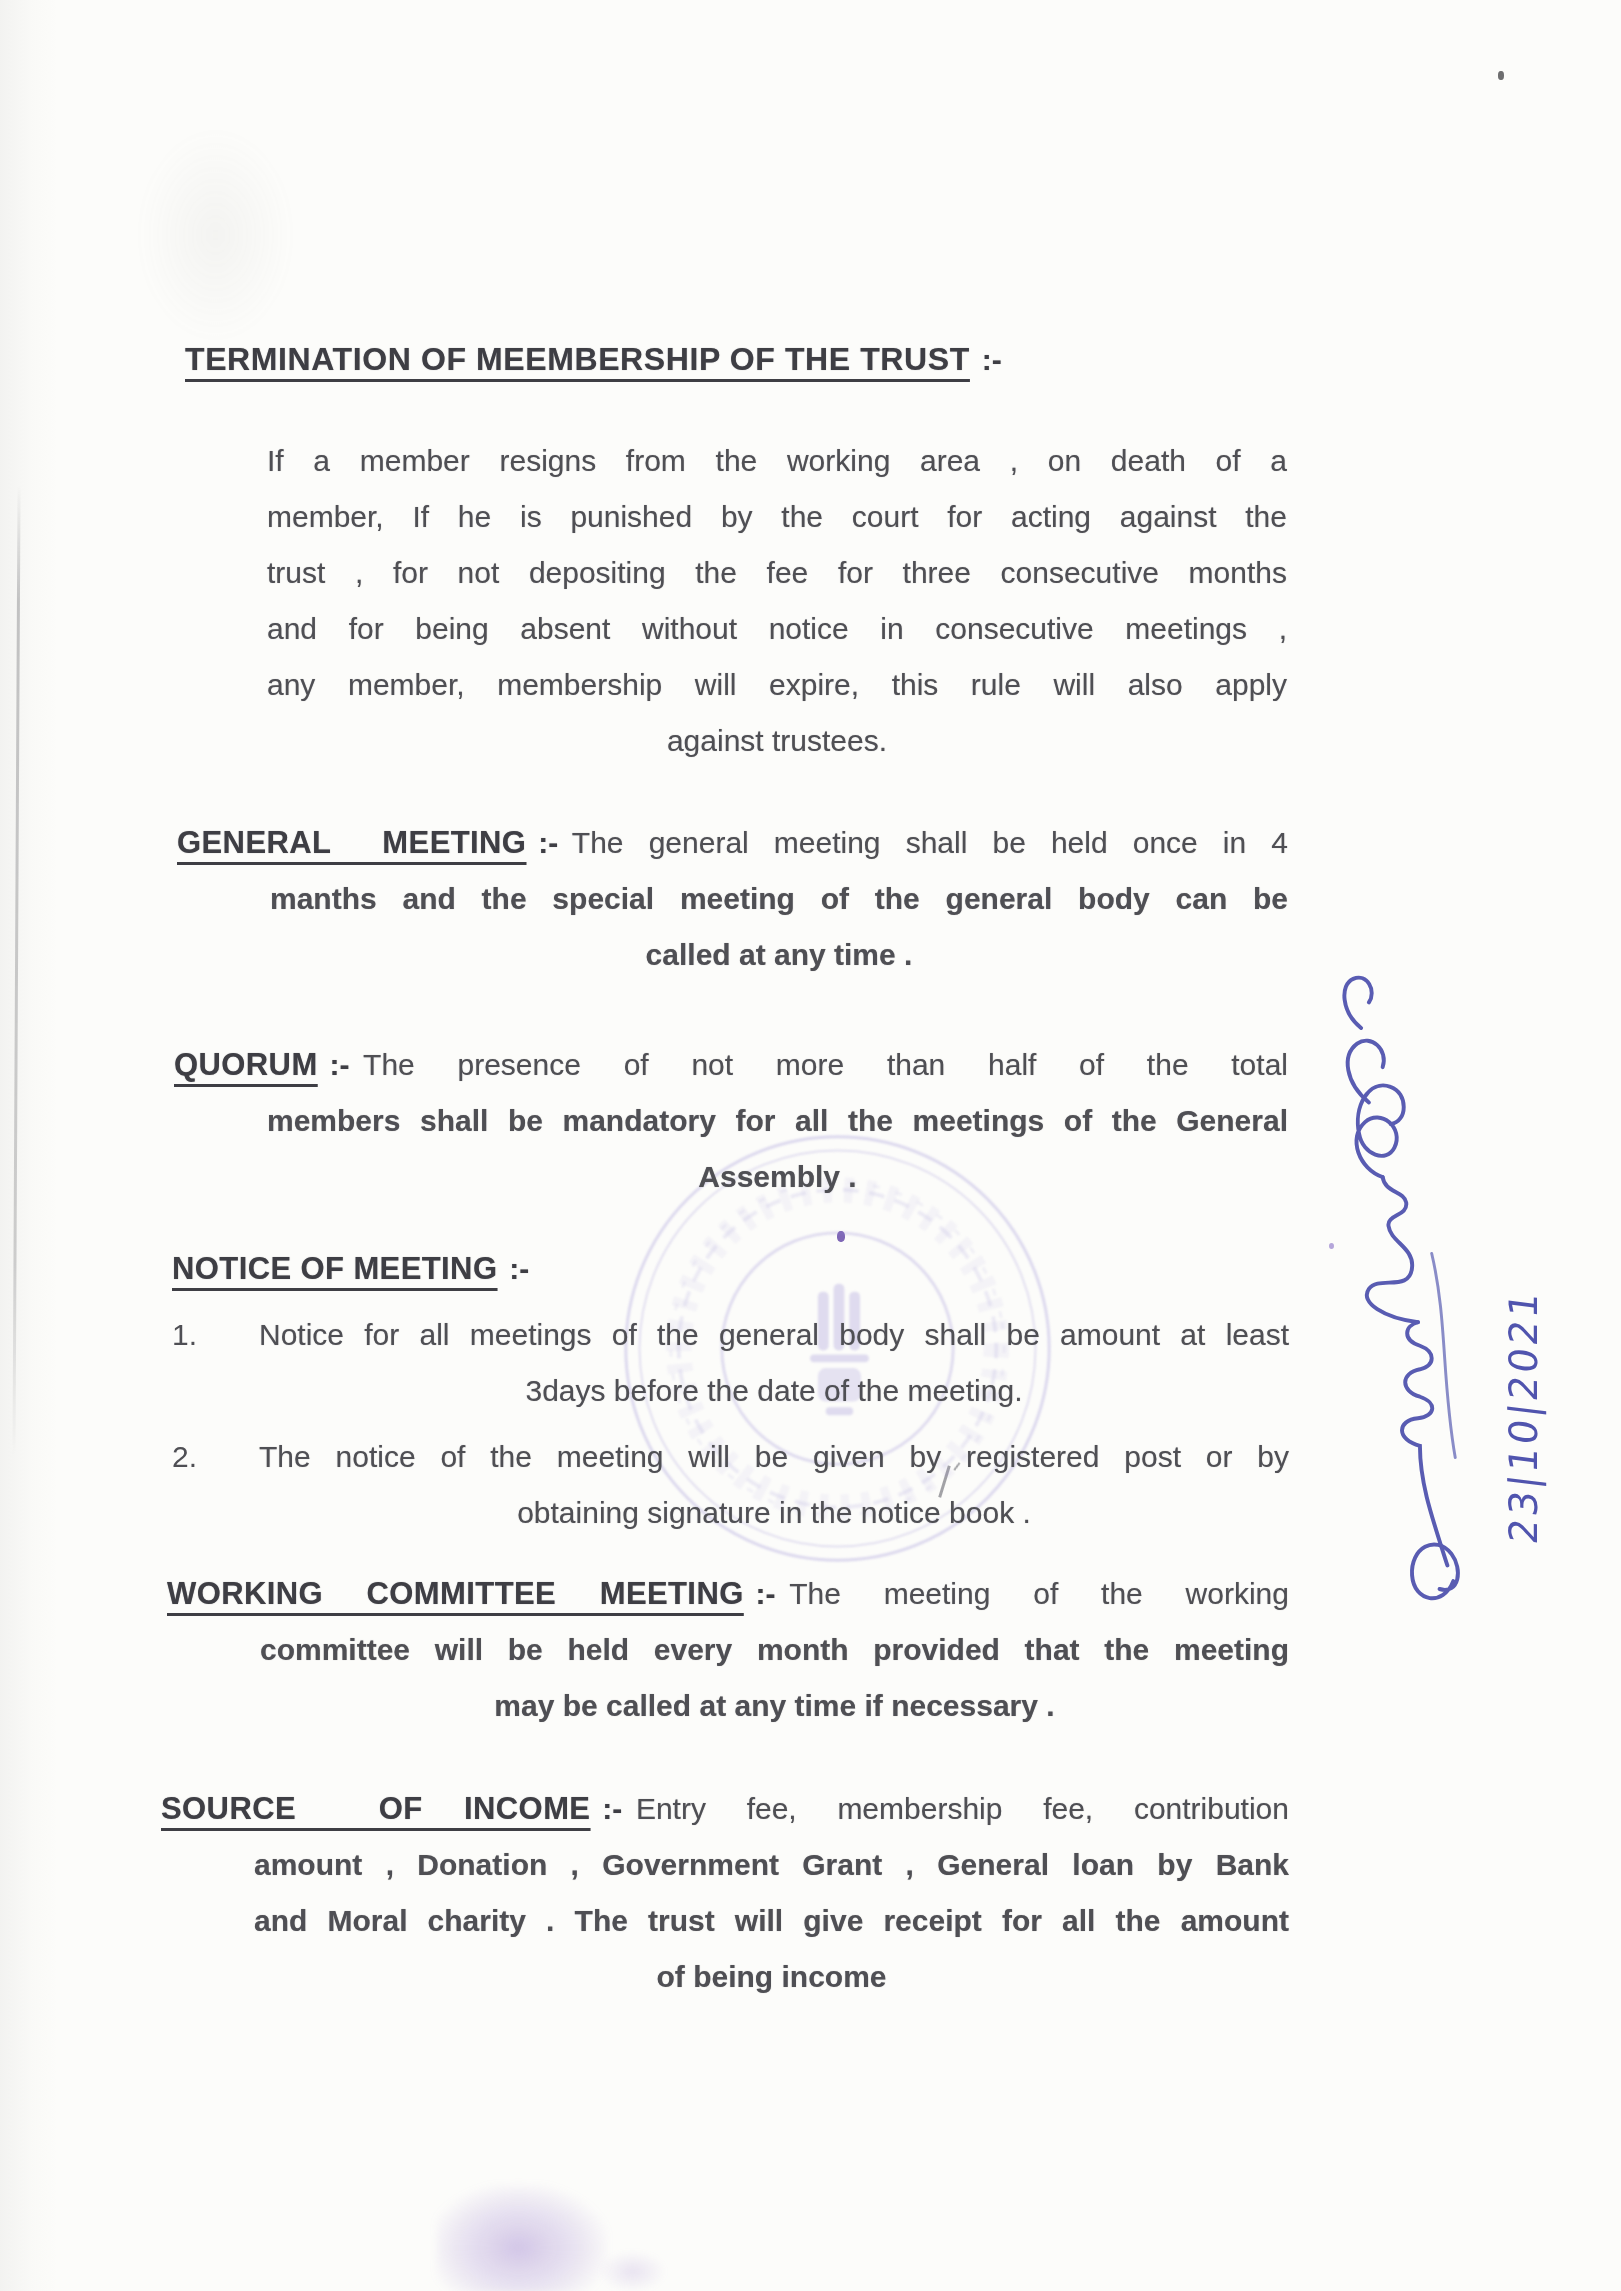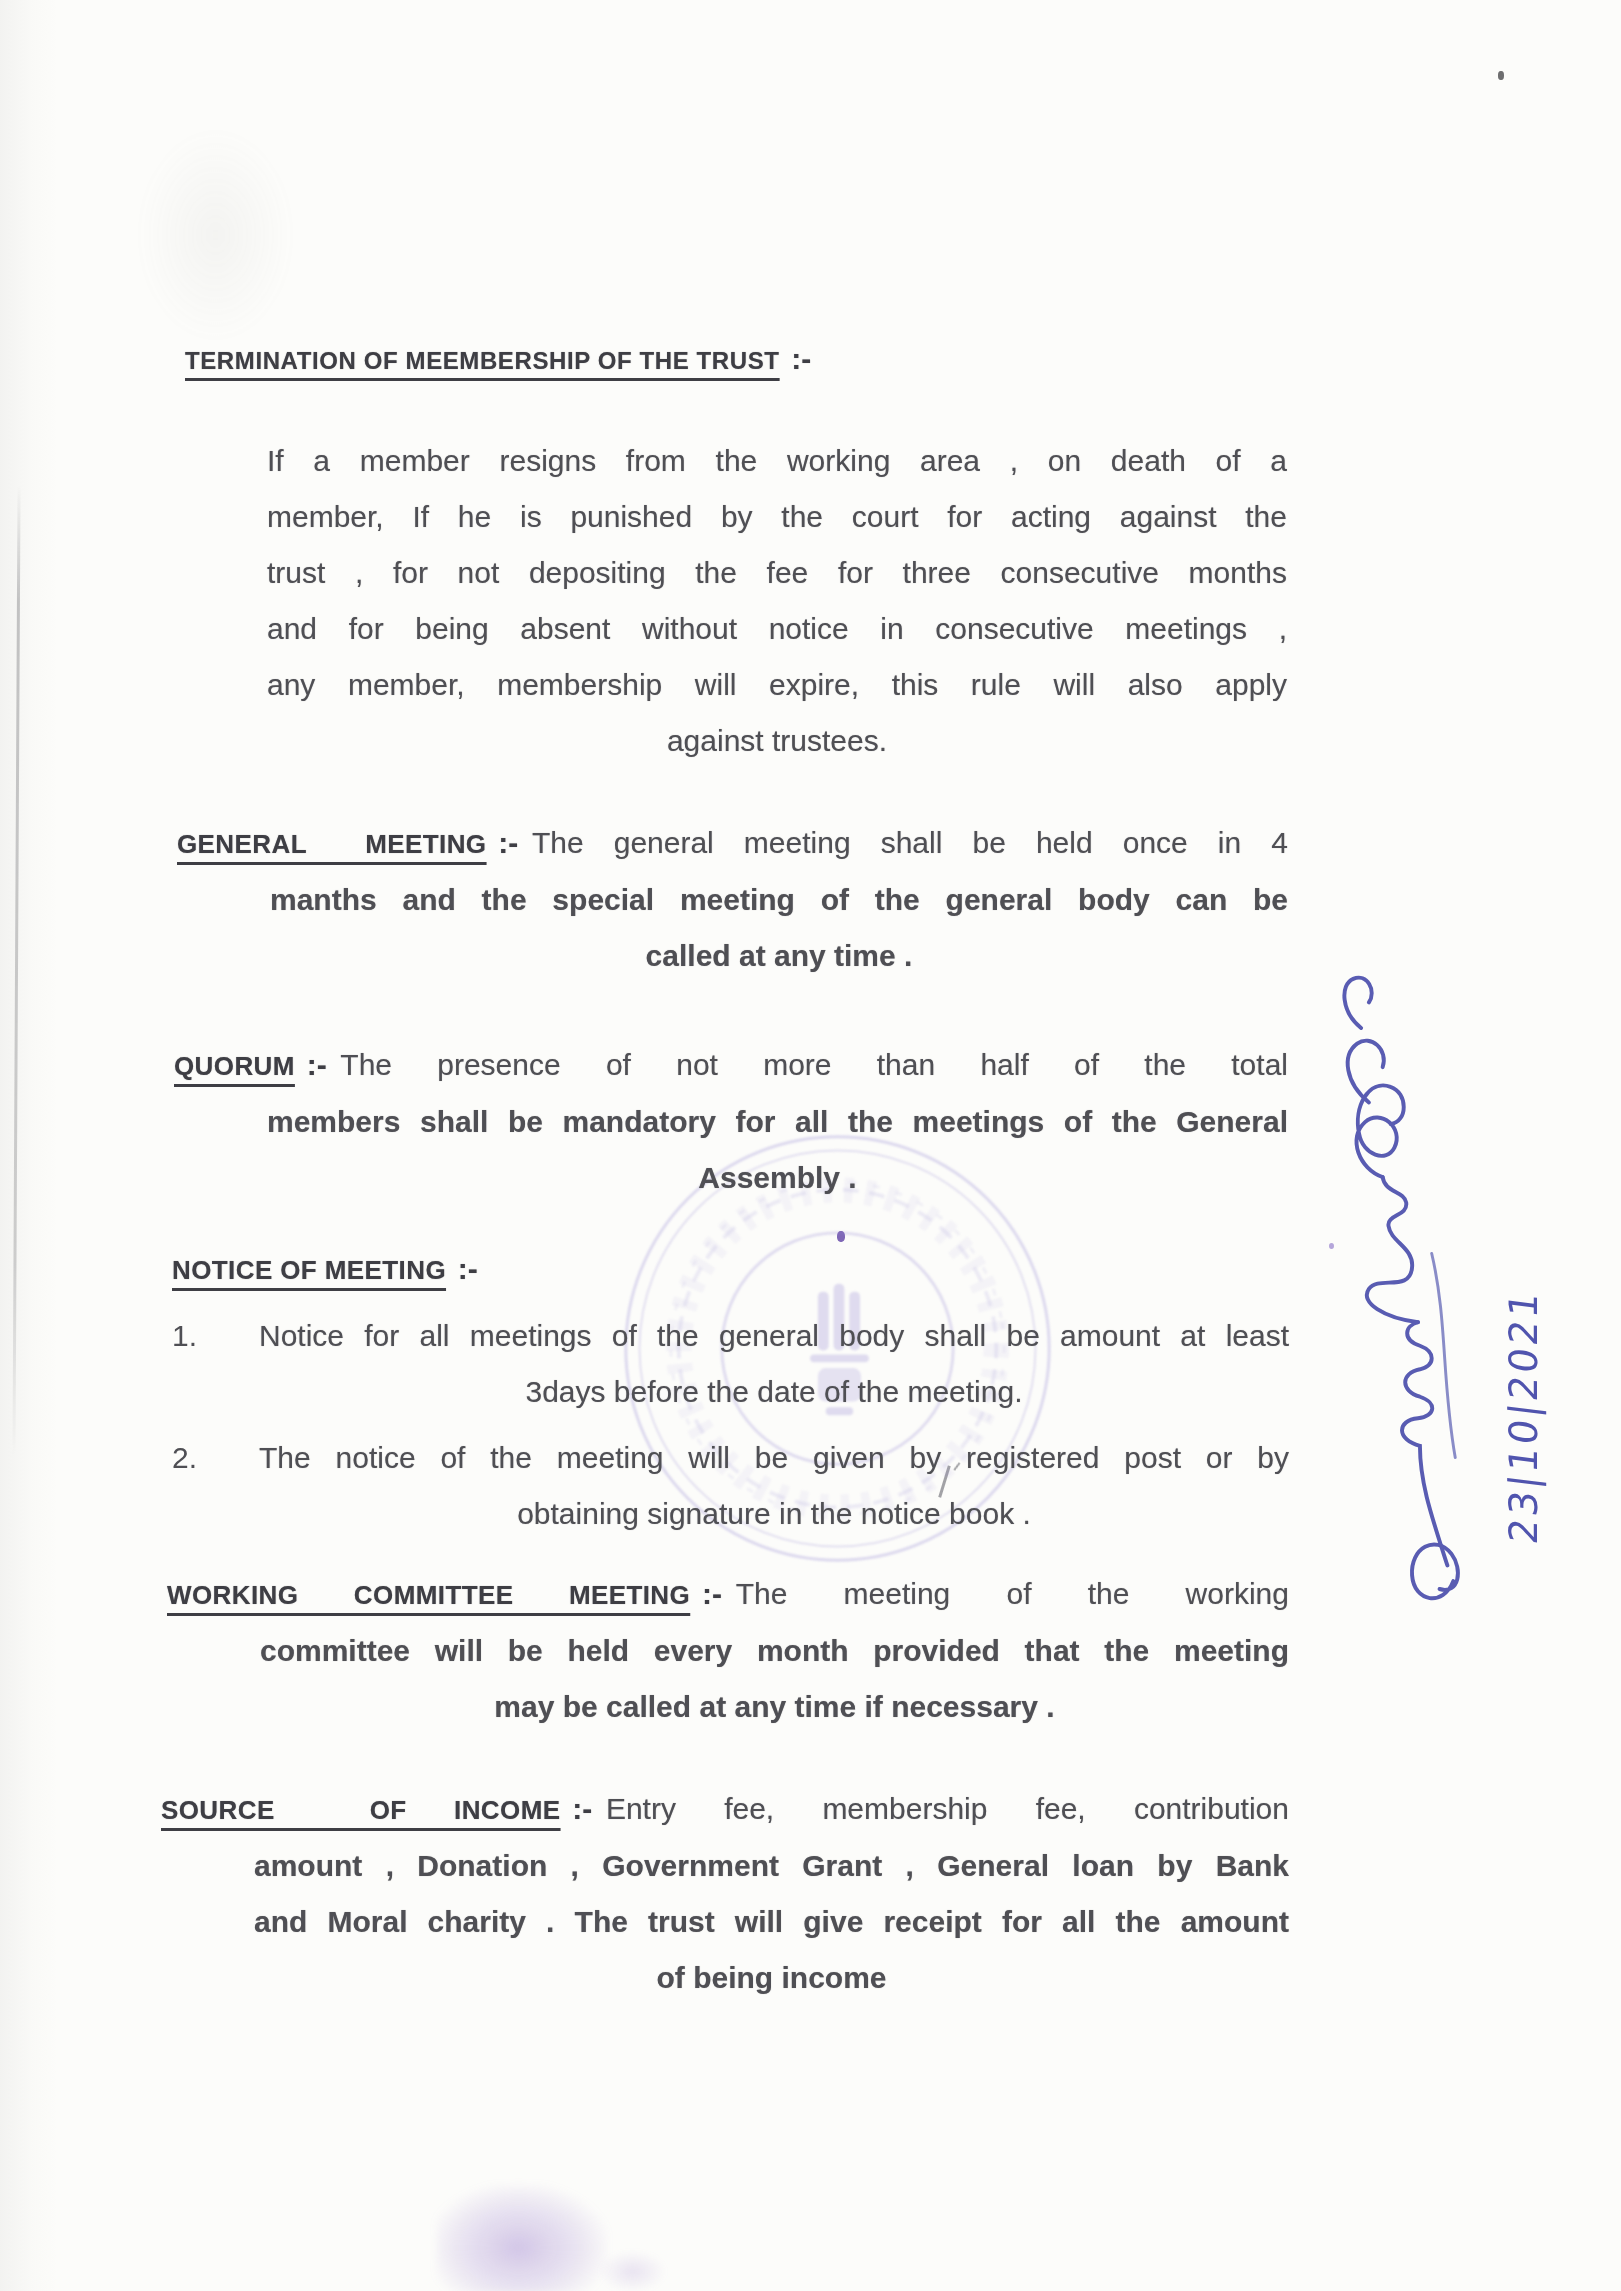--- a/index.html
+++ b/index.html
@@ -35,22 +35,22 @@
   .smudge-wisp { position:absolute; left:598px; top:2250px; width:69px; height:43px;
     background:radial-gradient(ellipse at center, rgba(148,118,202,0.18), transparent 70%); filter:blur(2.9px); }
 
   
   .ln { line-height:56px; font-size:30px;
     text-shadow:0 0 1px rgba(79,79,84,.45); }
   .just { text-align:justify; text-align-last:justify; }
   .last { text-align:center; }
   .hd { font-weight:bold; color:var(--hd); white-space:pre;
     text-decoration:underline; text-decoration-thickness:3.4px; text-underline-offset:8.8px;
-    font-size:26px; letter-spacing:0.4px; text-shadow:0 0 1px rgba(62,62,68,.5); }
-  .hd.big { font-size:24px; letter-spacing:0.6px; }
+    font-size:31px; letter-spacing:0.4px; text-shadow:0 0 1px rgba(62,62,68,.5); }
+  .hd.big { font-size:32px; letter-spacing:0.6px; }
   .sep { margin:0 13.7px 0 11.8px; font-weight:bold; color:var(--hd); }
   .block { position:absolute; }
   .indent { margin-left:93px;font-weight:bold; }
 
   
   .nitem { position:relative; margin-top:9.8px; }
   .nitem .num { position:absolute; left:0; top:0; line-height:56px; font-size:30px; }
   .nitem .itext { margin-left:87px; }
 
   

